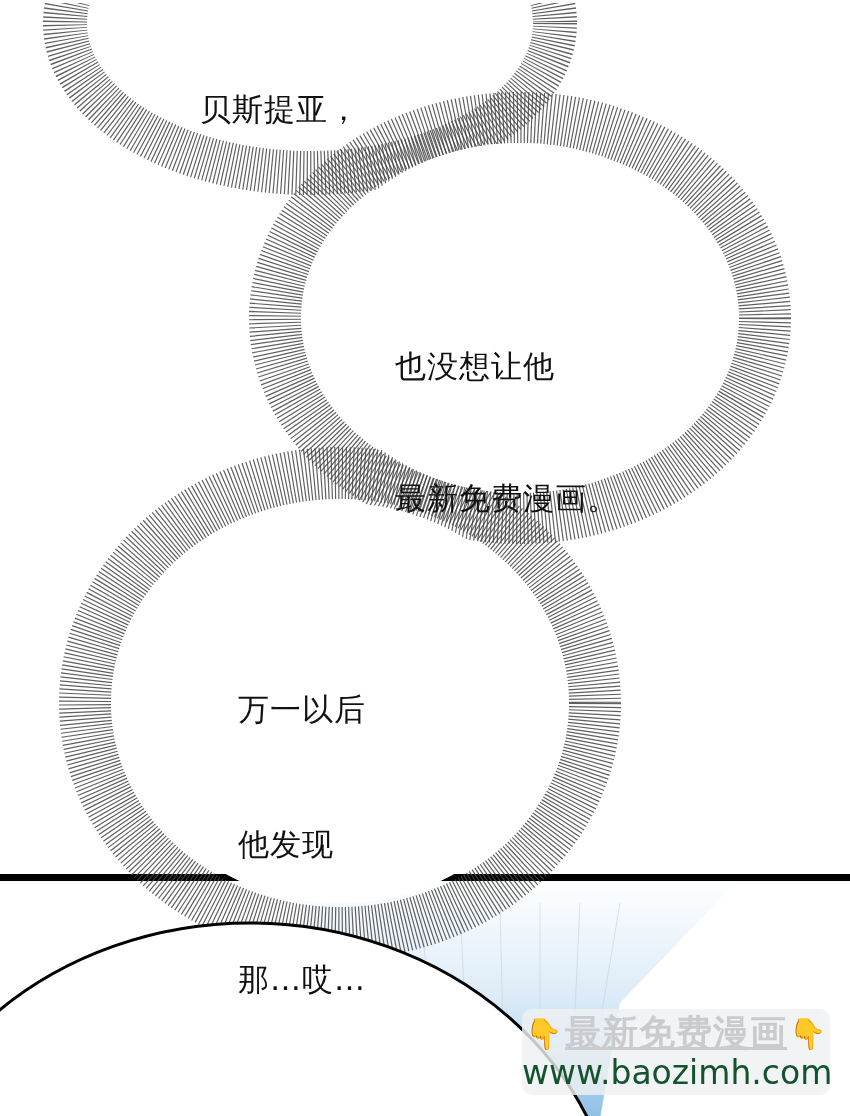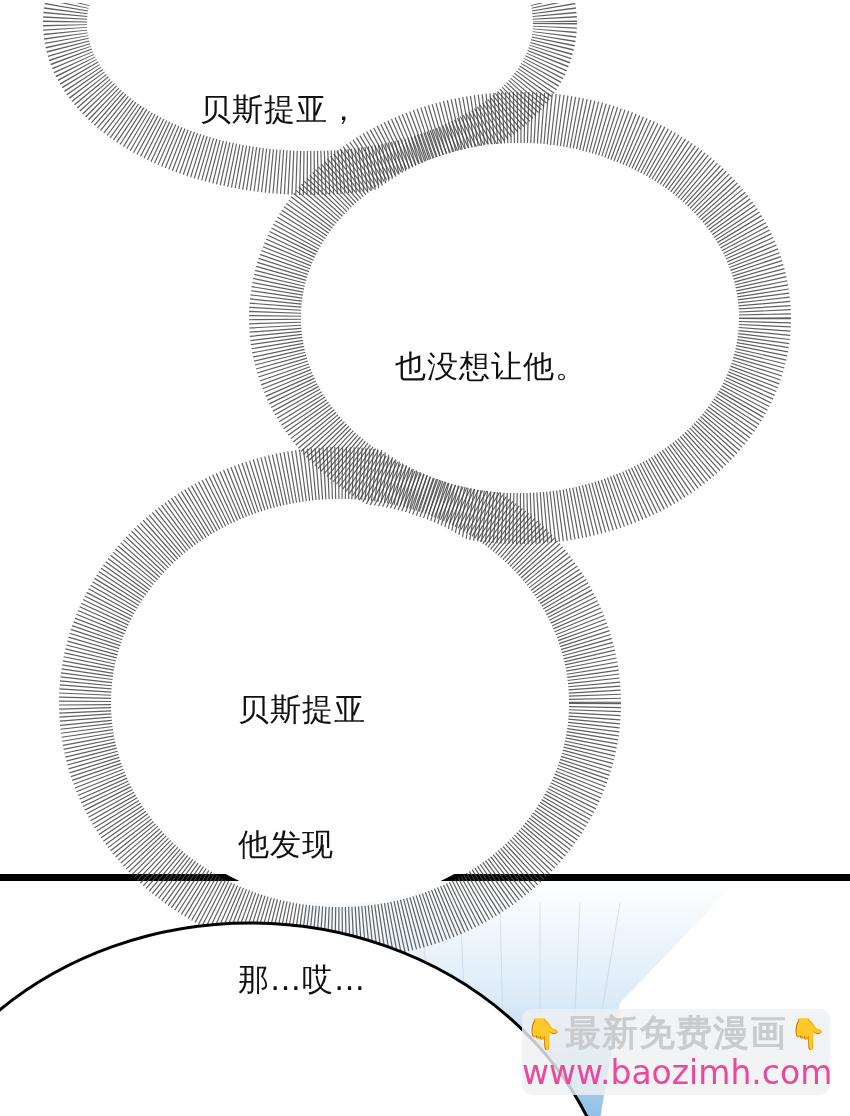--- a/index.html
+++ b/index.html
@@ -6,23 +6,23 @@
   body { width:850px; height:1116px; overflow:hidden; background:#ffffff; position:relative;
          font-family: "DejaVu Sans", "Liberation Sans", sans-serif; }
   .stage { position:absolute; left:0; top:3px; width:850px; height:1116px; overflow:hidden; }
   svg.bg { position:absolute; left:0; top:0; }
   .speech { position:absolute; color:#111; font-size:31px; line-height:40px; letter-spacing:1px; white-space:pre; }
   .speech .line { display:block; }
   .lower-text { font-size:32px; line-height:46px; }
   .watermark { position:absolute; left:522px; top:1006px; width:308px; height:86px;
                background:rgba(238,240,243,0.82); border-radius:10px; text-align:center; }
   .wm-top { display:flex; align-items:center; justify-content:center; height:44px; margin-top:2px; }
-  .wm-title { color:#c9cbce; font-size:36px; font-weight:bold; letter-spacing:1px; }
+  .wm-title { color:#c9cbce; font-size:36px; font-weight:bold; letter-spacing:1px;text-decoration:underline; }
   .wm-hand { font-size:30px; color:#f4b83a; margin:0 2px; }
-  .wm-url { color:#ec4899; font-size:33px; line-height:36px; letter-spacing:0px; }
+  .wm-url { color:#14532d; font-size:33px; line-height:36px; letter-spacing:0px; }
 </style>
 </head>
 <body>
 
 <div class="stage">
   <svg class="bg" width="850" height="1116" viewBox="0 0 850 1116">
     <defs>
       <linearGradient id="sky" x1="0" y1="0" x2="0" y2="1">
         <stop offset="0" stop-color="#ffffff"></stop>
         <stop offset="0.5" stop-color="#dcebf7"></stop>
@@ -64,25 +64,26 @@
     <ellipse cx="520" cy="315" rx="210" ry="175" fill="#fff"></ellipse>
 
     <ellipse cx="250" cy="1250" rx="370" ry="330" fill="#fff" stroke="#000" stroke-width="3"></ellipse>
   </svg>
 
   <div class="speech" style="left:200px; top:6px;">
     <span class="line">贝斯提亚，</span>
   </div>
 
   <div class="speech" style="left:395px; top:253px; line-height:44px;">
-    <span class="line">也没想让他。</span>
+    <span class="line">也没想让他</span>
+    <span class="line">最新免费漫画。</span>
   </div>
 
   <div class="speech" style="left:238px; top:594px; line-height:45px;">
-    <span class="line">贝斯提亚</span>
+    <span class="line">万一以后</span>
     <span class="line">他发现</span>
     <span class="line">那…哎…</span>
     
   </div>
 
   <div class="speech lower-text" style="left:103px; top:1032px;">
     
     
   </div>
 

